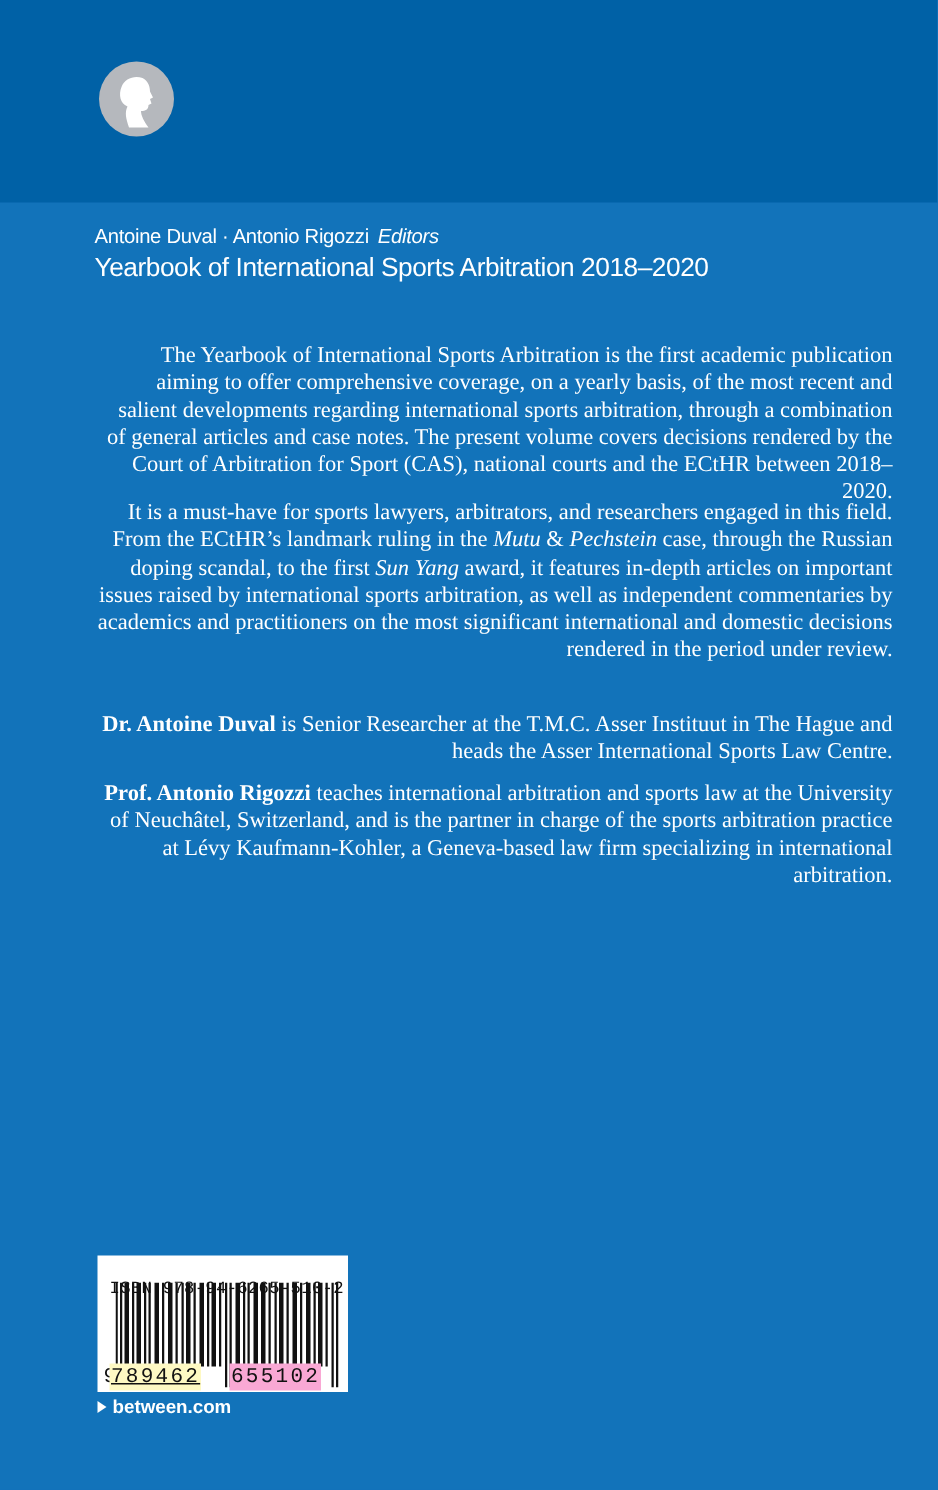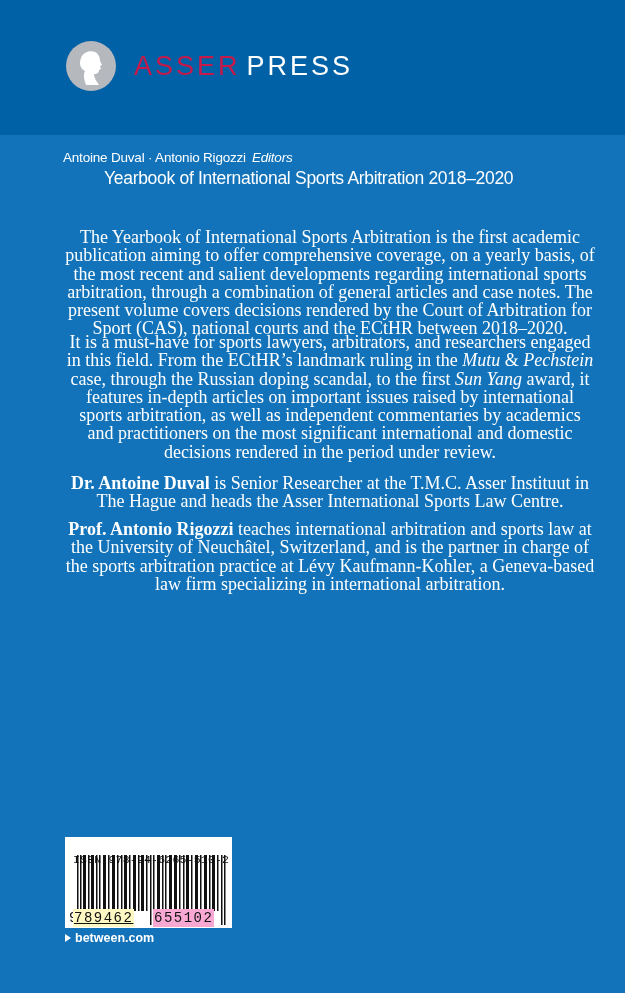--- a/index.html
+++ b/index.html
@@ -29,26 +29,26 @@
 
   .editors-line {
     position: absolute; left: 63px; top: 150px;
     font-family: "Liberation Sans", "DejaVu Sans", sans-serif;
     font-size: 13.5px; letter-spacing: -0.2px;
   }
   .editors-role { font-style: italic; margin-left: 6px; }
   .book-title {
     position: absolute; left: 63px; top: 168px;
     font-family: "Liberation Sans", "DejaVu Sans", sans-serif;
-    font-size: 17.5px; letter-spacing: -0.3px; white-space: nowrap; margin-left: 41px;
+    font-size: 17.5px; letter-spacing: -0.3px; white-space: nowrap;
   }
 
   .blurb {
     position: absolute; left: 65px; width: 530px;
-    font-size: 18px; line-height: 18.3px; text-align: center;
+    font-size: 15px; line-height: 18.3px; text-align: right;
   }
   .blurb p { margin: 0; }
   .p1 { top: 228px; }
   .p2 { top: 333px; }
   .p3 { top: 474px; }
   .p4 { top: 520px; }
   .blurb b { font-weight: bold; }
   .blurb i { font-style: italic; }
 
   .barcode-box {
@@ -82,23 +82,20 @@
   }
 </style>
 </head>
 <body>
 
 <div class="header-band">
   <div class="logo-medallion">
     <svg viewBox="0 0 50 50">
       <path d="M20 44 C18 38 17 34 19 30 C14 28 13 22 15 17 C17 11 24 9 29 11 C33 13 34 17 34 20 L36 24 L34 25 L35 28 L33 29 C33 32 31 33 28 33 C28 36 30 40 33 44 Z" fill="#ffffff"></path>
     </svg>
-  </div>
-  <div class="logo-text">
-    <span class="logo-asser">ASSER</span><span class="logo-press">PRESS</span>
   </div>
 </div>
 
 <div class="editors-line">
   <span>Antoine Duval · Antonio Rigozzi</span><span class="editors-role">Editors</span>
 </div>
 <div class="book-title">Yearbook of International Sports Arbitration 2018–2020</div>
 
 <div class="blurb p1">
   <p>The Yearbook of International Sports Arbitration is the first academic publication aiming to offer comprehensive coverage, on a yearly basis, of the most recent and salient developments regarding international sports arbitration, through a combination of general articles and case notes. The present volume covers decisions rendered by the Court of Arbitration for Sport (CAS), national courts and the ECtHR between 2018–2020.</p>

